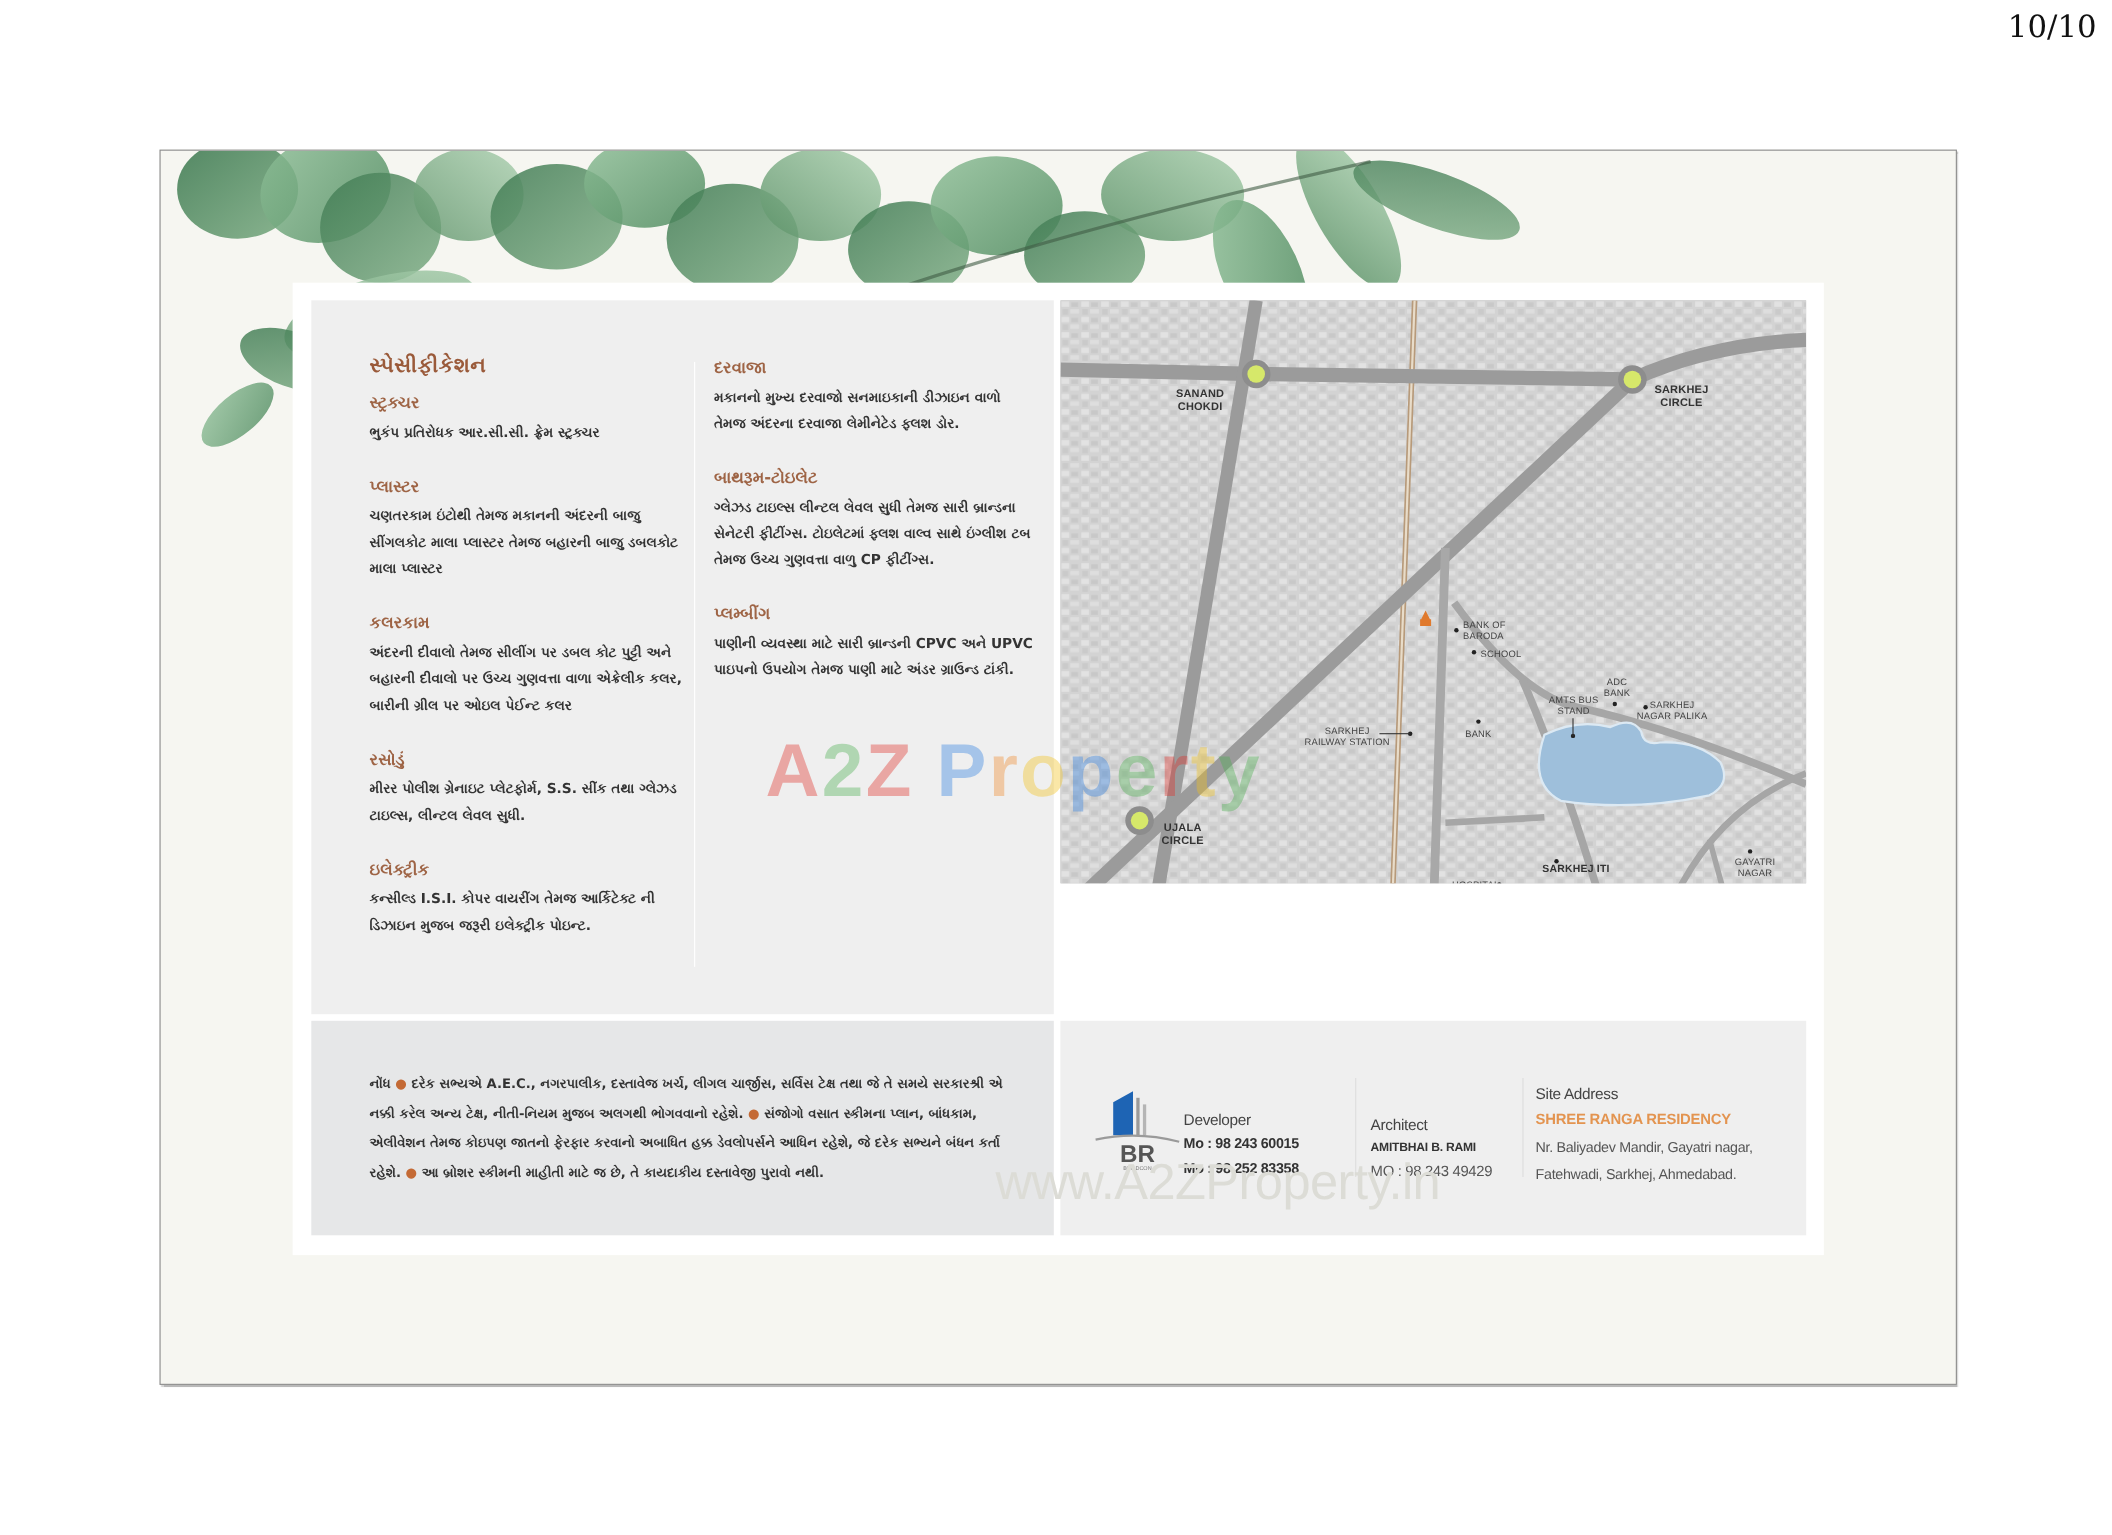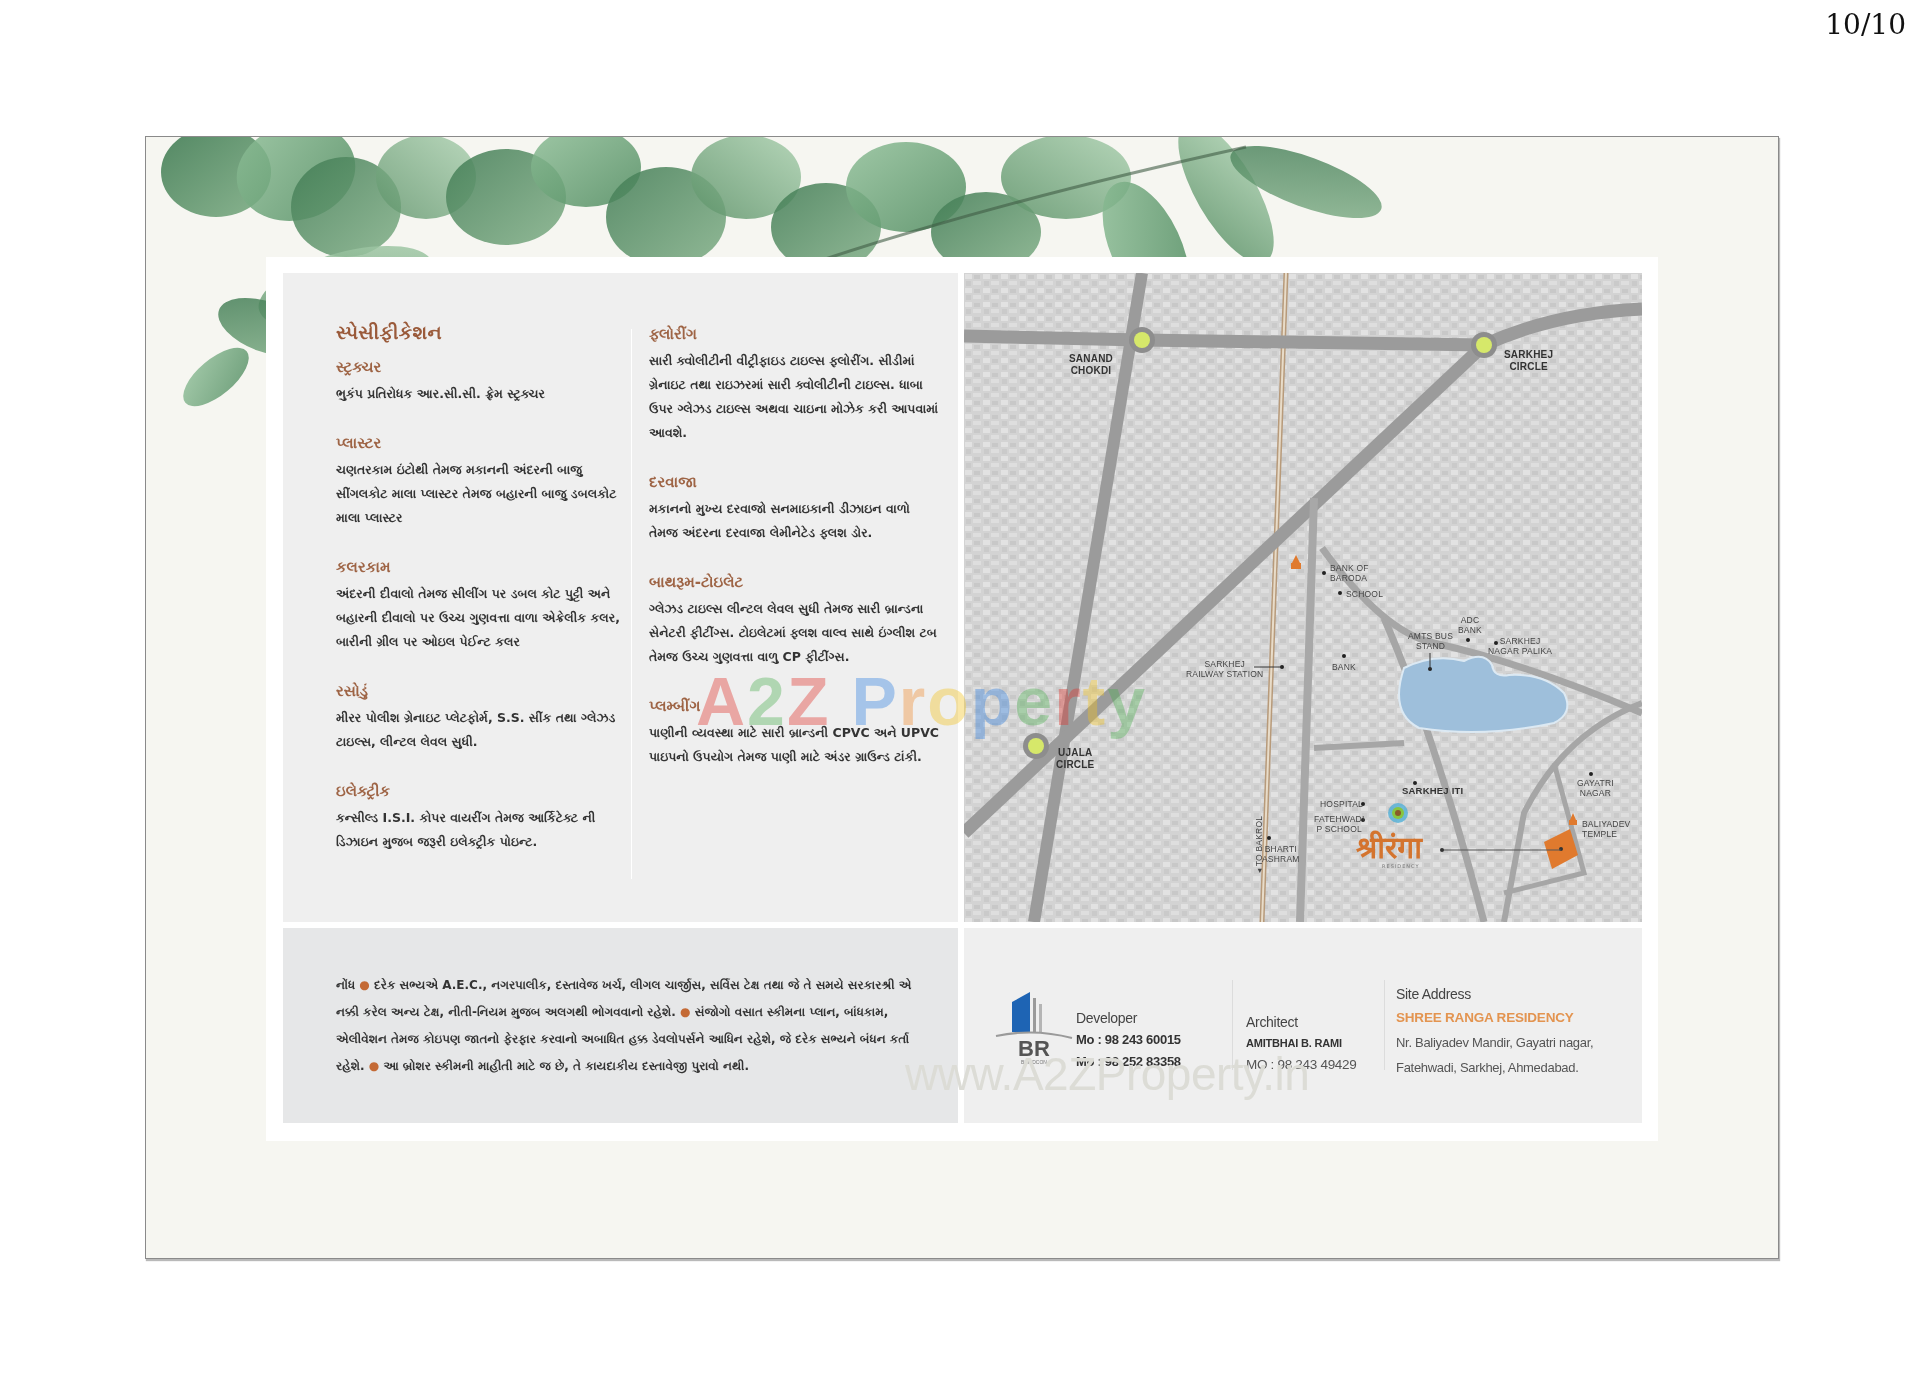--- a/index.html
+++ b/index.html
@@ -8,21 +8,21 @@
   .page-number { position: absolute; right: 14px; top: 8px; font-family: "DejaVu Serif", serif; font-size: 28px; color: #111; }
 
   .frame { position: absolute; left: 145px; top: 136px; width: 1634px; height: 1123px; background: #f6f6f1; border: 1px solid #8a8a8a; box-shadow: 1px 2px 1px #b9b9b9; overflow: hidden; }
 
   .leaves { position: absolute; left: 0; top: 0; width: 1634px; height: 300px; pointer-events: none; }
 
   .card { position: absolute; left: 120px; top: 120px; width: 1392px; height: 884px; background: #ffffff; }
 
   .panel { position: absolute; background: #efefef; }
   .spec-panel { left: 17px; top: 16px; width: 675px; height: 649px; }
-  .map-panel { left: 698px; top: 16px; width: 678px; height: 649px; overflow: hidden; background: #c9c9c9; }
+  .map-panel { left: 698px; top: 16px; width: 678px; height: 530px; overflow: hidden; background: #c9c9c9; }
   .note-panel { left: 17px; top: 671px; width: 675px; height: 195px; background: #e6e7e8; }
   .contact-panel { left: 698px; top: 671px; width: 678px; height: 195px; background: #efefef; }
 
   
   .spec-col { position: absolute; top: 48px; }
   .spec-col.left { left: 53px; width: 290px; }
   .spec-col.right { left: 366px; width: 290px; }
   .col-divider { position: absolute; left: 348px; top: 56px; width: 1px; height: 550px; background: #ffffff; }
   .spec-title { font-size: 19px; font-weight: bold; color: #9a5a3a; margin-bottom: 14px; letter-spacing: 0.3px; }
   .spec-section { margin-bottom: 28px; }
@@ -125,24 +125,20 @@
           <div class="spec-body">મીરર પોલીશ ગ્રેનાઇટ પ્લેટફોર્મ, S.S. સીંક તથા ગ્લેઝડ ટાઇલ્સ, લીન્ટલ લેવલ સુધી.</div>
         </div>
         <div class="spec-section">
           <div class="spec-heading">ઇલેક્ટ્રીક</div>
           <div class="spec-body">કન્સીલ્ડ I.S.I. કોપર વાયરીંગ તેમજ આર્કિટેક્ટ ની ડિઝાઇન મુજબ જરૂરી ઇલેક્ટ્રીક પોઇન્ટ.</div>
         </div>
       </div>
 
       <div class="spec-col right" style="top:52px;">
         <div class="spec-section">
-          <div class="spec-heading">ફ્લોરીંગ</div>
-          <div class="spec-body">સારી ક્વોલીટીની વીટ્રીફાઇડ ટાઇલ્સ ફ્લોરીંગ. સીડીમાં ગ્રેનાઇટ તથા રાઇઝરમાં સારી ક્વોલીટીની ટાઇલ્સ. ધાબા ઉપર ગ્લેઝડ ટાઇલ્સ અથવા ચાઇના મોઝેક કરી આપવામાં આવશે.</div>
-        </div>
-        <div class="spec-section">
           <div class="spec-heading">દરવાજા</div>
           <div class="spec-body">મકાનનો મુખ્ય દરવાજો સનમાઇકાની ડીઝાઇન વાળો તેમજ અંદરના દરવાજા લેમીનેટેડ ફ્લશ ડોર.</div>
         </div>
         <div class="spec-section">
           <div class="spec-heading">બાથરૂમ-ટોઇલેટ</div>
           <div class="spec-body">ગ્લેઝડ ટાઇલ્સ લીન્ટલ લેવલ સુધી તેમજ સારી બ્રાન્ડના સેનેટરી ફીટીંગ્સ. ટોઇલેટમાં ફ્લશ વાલ્વ સાથે ઇંગ્લીશ ટબ તેમજ ઉચ્ચ ગુણવત્તા વાળુ CP ફીટીંગ્સ.</div>
         </div>
         <div class="spec-section">
           <div class="spec-heading">પ્લમ્બીંગ</div>
           <div class="spec-body">પાણીની વ્યવસ્થા માટે સારી બ્રાન્ડની CPVC અને UPVC પાઇપનો ઉપયોગ તેમજ પાણી માટે અંડર ગ્રાઉન્ડ ટાંકી.</div>

